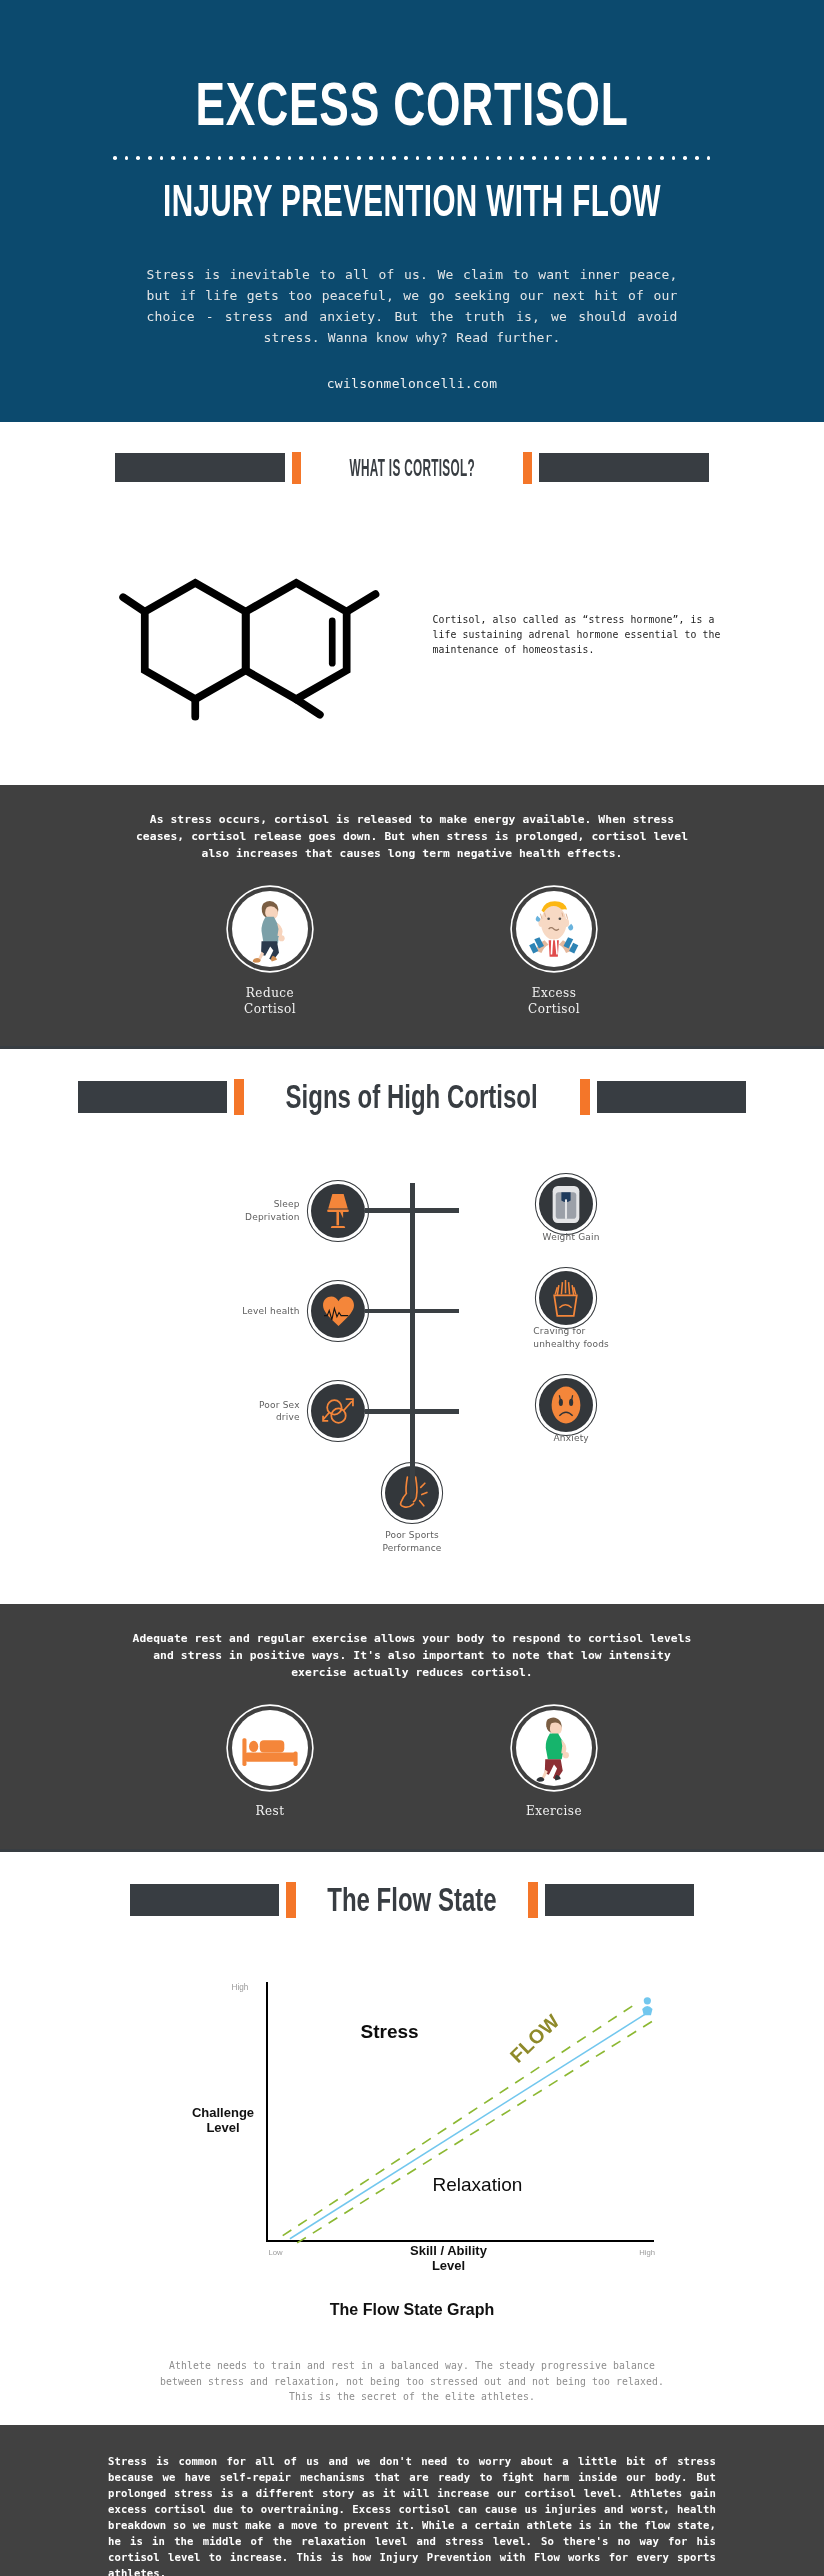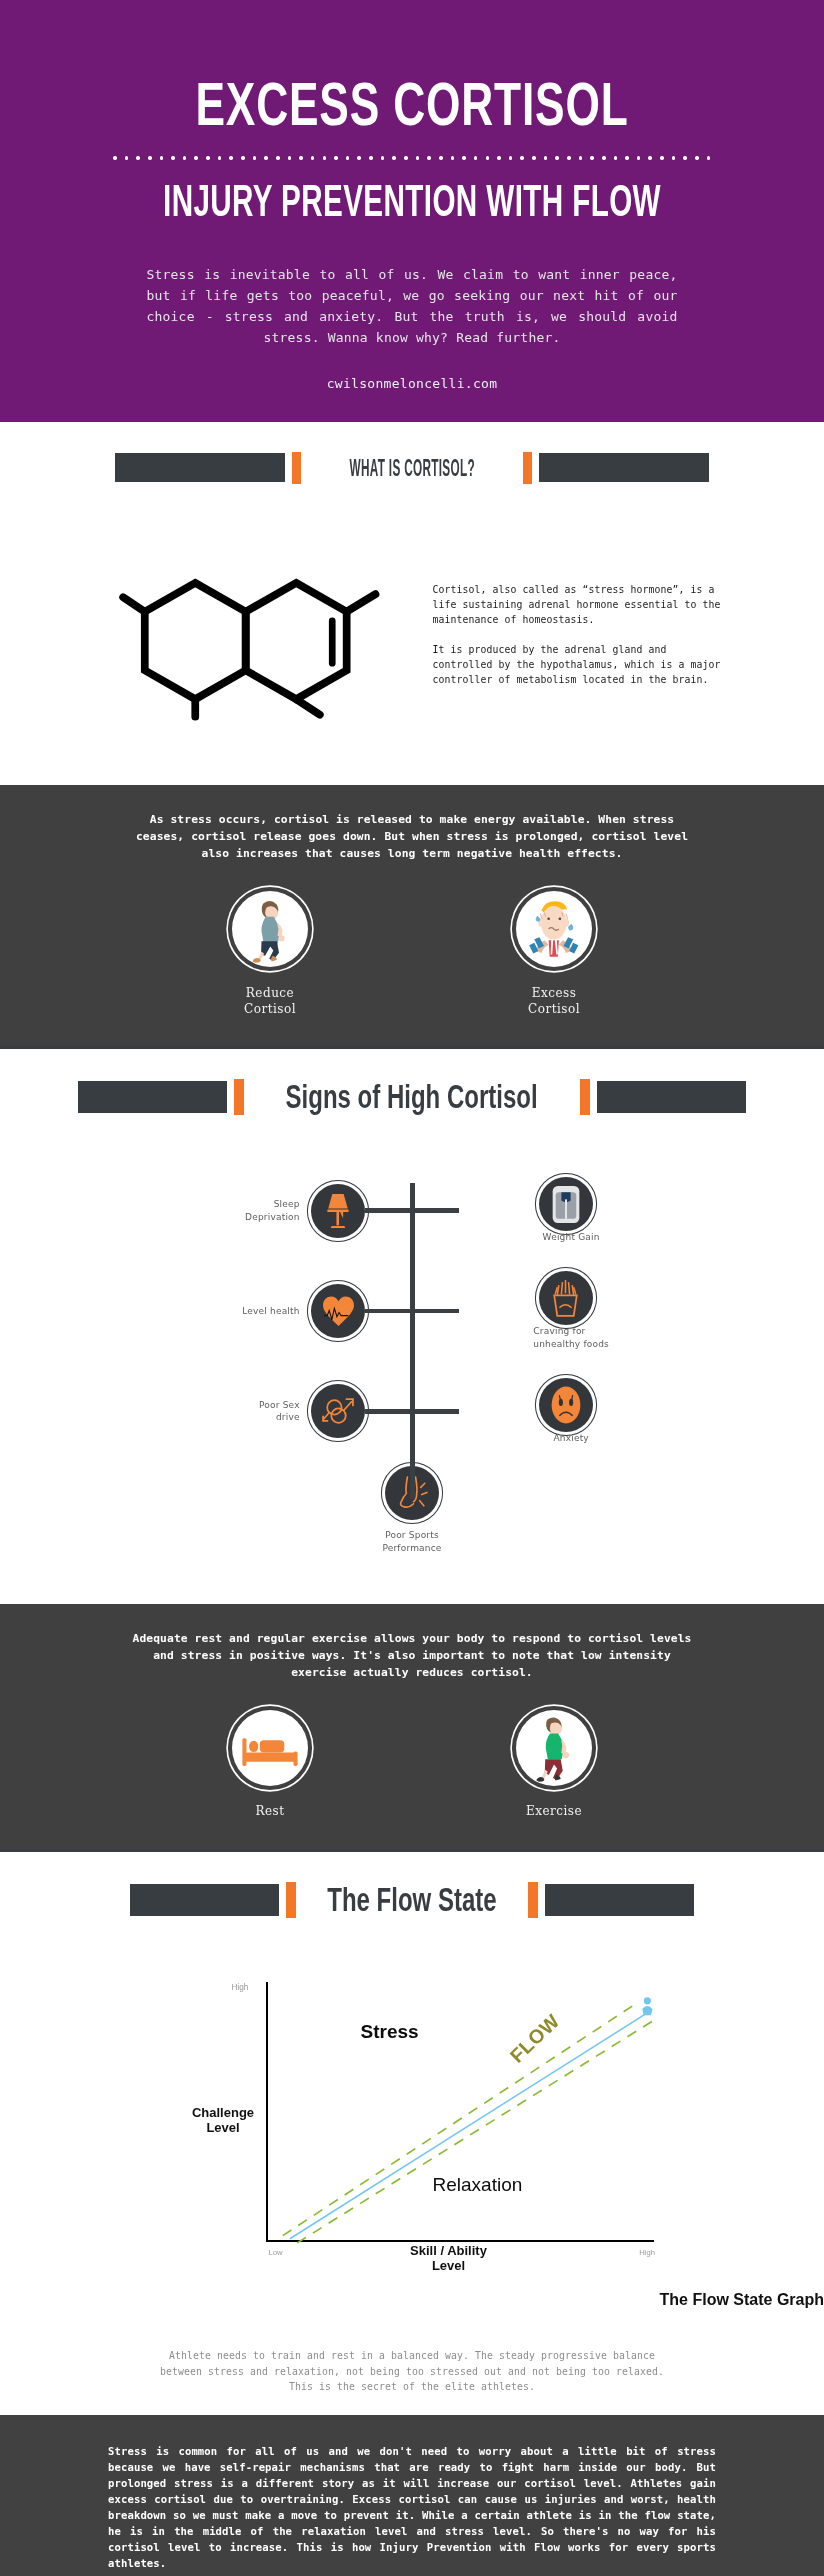--- a/index.html
+++ b/index.html
@@ -4,21 +4,21 @@
 <style>
   * { box-sizing: border-box; margin: 0; padding: 0; }
   body {
     width: 824px;
     background: #ffffff;
     font-family: "DejaVu Sans Mono", monospace;
   }
 
   
   .header {
-    background: #701a75;
+    background: #0c4a6e;
     padding: 77px 0 31px;
     text-align: center;
   }
   .title-main {
     font-family: "Liberation Sans", sans-serif;
     font-weight: bold;
     font-size: 54px;
     letter-spacing: 1px;
     color: #ffffff;
     line-height: 1;
@@ -272,24 +272,24 @@
     font-weight: normal; font-size: 19px; color: #0d0d0d;
   }
   .lbl-flow {
     position: absolute; left: 350px; top: 45px;
     font-family: "Liberation Sans", sans-serif;
     font-weight: bold; font-size: 19.6px; color: #8f8a2a;
     transform: rotate(-44deg);
     letter-spacing: 0.5px;
   }
   .graph-caption {
-    text-align: right;
+    text-align: center;
     font-family: "Liberation Sans", sans-serif;
     font-weight: bold; font-size: 16px; color: #111;
-    margin-top: 20px;
+    margin-top: 30px;
   }
   .athlete-note {
     width: 520px; margin: 39px auto 0;
     font-size: 9.8px; line-height: 1.55;
     color: #8d8d8d; text-align: center;
     letter-spacing: 0.1px;
   }
 
   
   .conclusion {
@@ -395,21 +395,20 @@
         <path d="M444 168 L500 134"></path>
         <path d="M150 338 L150 372"></path>
         <path d="M346 338 L392 368"></path>
 
         <path d="M416 186 L416 268" stroke-width="13"></path>
       </g>
     </svg>
   </div>
   <div class="cortisol-text">
     <p>Cortisol, also called as “stress hormone”, is a life sustaining adrenal hormone essential to the maintenance of homeostasis.</p>
-    <p>It is produced by the adrenal gland and controlled by the hypothalamus, which is a major controller of metabolism located in the brain.</p>
   </div>
 </div>
 
 <div class="band">
   <div class="band-text">As stress occurs, cortisol is released to make energy available. When stress ceases, cortisol release goes down. But when stress is prolonged, cortisol level also increases that causes long term negative health effects.</div>
   <div class="pair">
 
     <div class="pair-item">
       <div class="circle-white">
         <svg width="54" height="67" viewBox="0 0 105 130">

